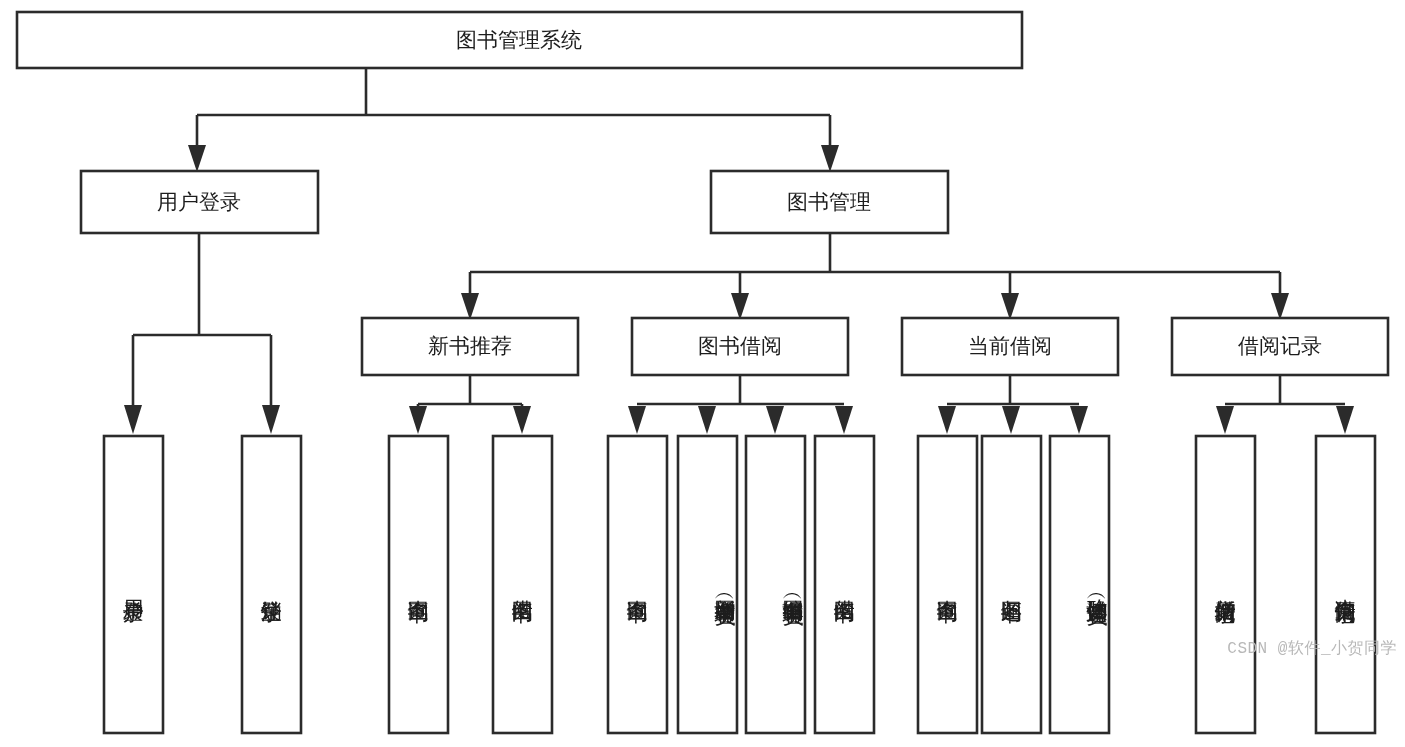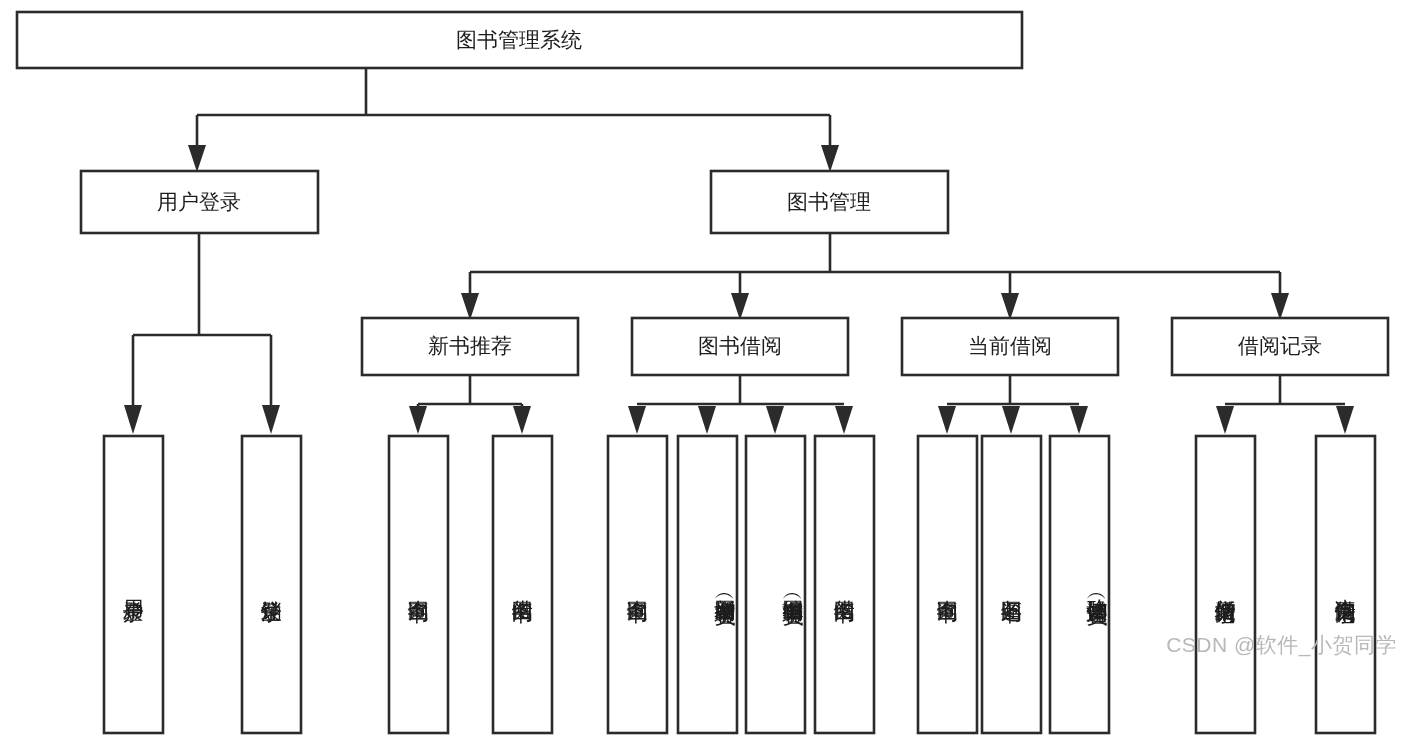--- a/index.html
+++ b/index.html
@@ -62,22 +62,22 @@
     color: #1d1d1d;
     letter-spacing: 1px;
     white-space: nowrap;
     pointer-events: none;
     user-select: none;
   }
   .watermark {
     position: absolute;
     right: 8px;
     bottom: 6px;
-    font-family: Liberation Sans, sans-serif;
-    font-size: 21px;
+    font-family: Liberation Mono, monospace;
+    font-size: 16px;
     color: #b8b8b8;
     letter-spacing: 0.5px;
     white-space: nowrap;
   }
 </style>
 </head>
 <body>
 
 <div id="diagram-root">
 

